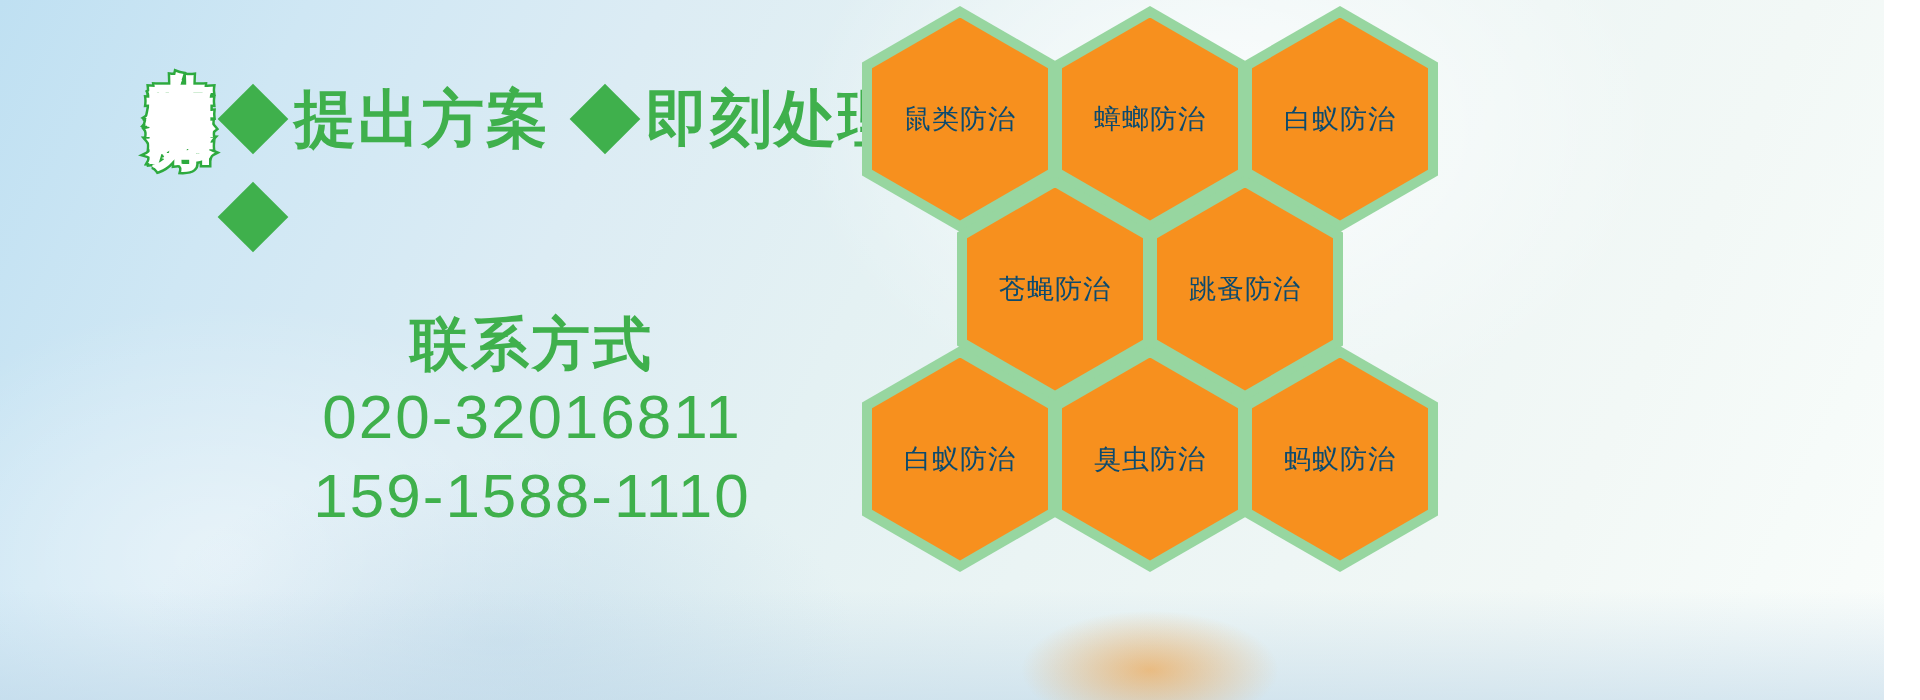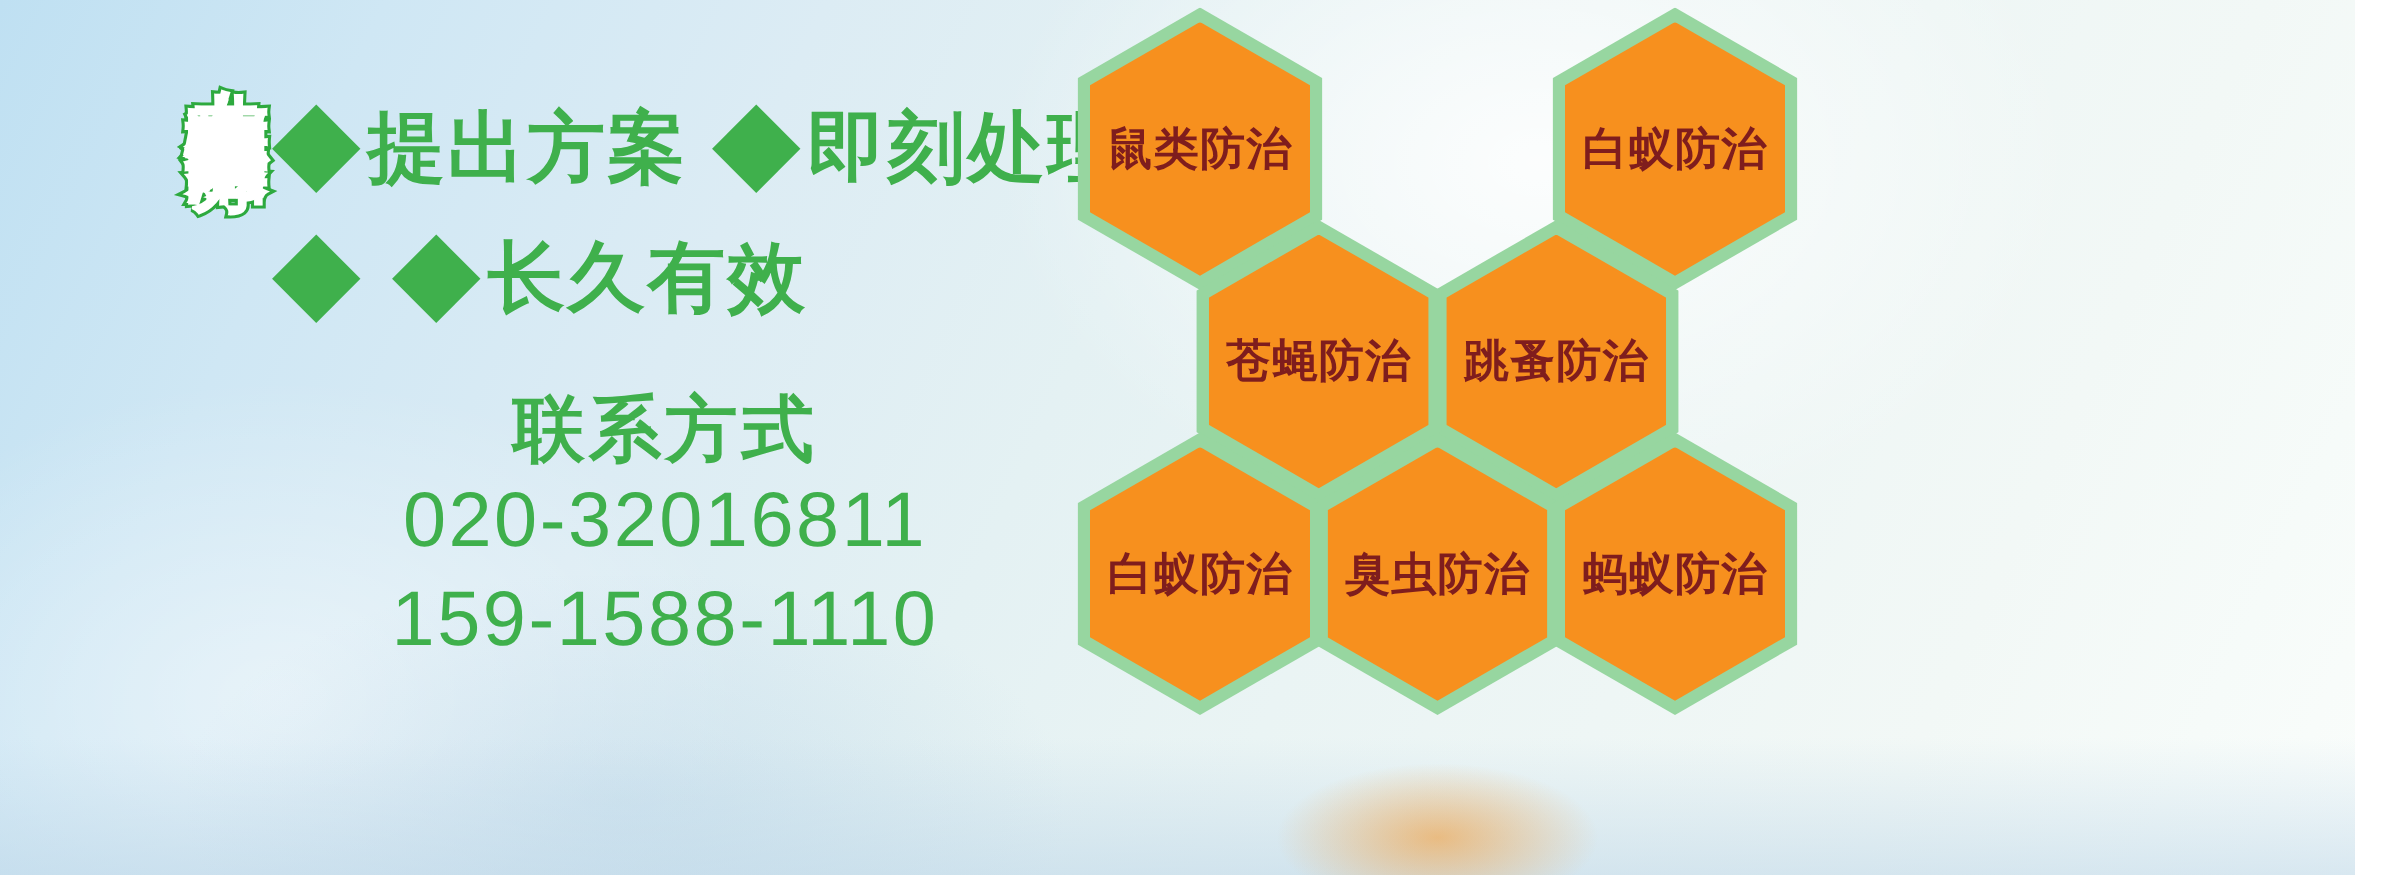--- a/index.html
+++ b/index.html
@@ -167,23 +167,23 @@
     width: 176px;
     height: 203px;
     -webkit-clip-path: polygon(50% 0%, 100% 25%, 100% 75%, 50% 100%, 0% 75%, 0% 25%);
     clip-path: polygon(50% 0%, 100% 25%, 100% 75%, 50% 100%, 0% 75%, 0% 25%);
     background: #f7901e;
     display: flex;
     align-items: center;
     justify-content: center;
   }
   .hex-label {
-    color: #7f1d1d;
-    font-size: 36px;
-    font-weight: bold;
+    color: #0c4a6e;
+    font-size: 27px;
+    font-weight: normal;
     letter-spacing: 1px;
     line-height: 1;
     white-space: nowrap;
   }
 </style>
 </head>
 <body>
 
 <div id="banner">
 
@@ -205,40 +205,41 @@
       <span class="diamond-icon"></span>
       <span class="feature-label">即刻处理</span>
     </div>
   </div>
 
   <div class="feature-row" id="feature-row-2">
     <div class="feature-item">
       <span class="diamond-icon"></span>
     </div>
     <span class="feature-gap"></span>
-    <div class="feature-item">
-      <span class="diamond-icon"></span>
-      <span class="feature-label">长久有效</span>
-    </div>
   </div>
 
   <div id="contact-block">
     <div id="contact-heading">联系方式</div>
     <div class="phone-line" id="phone-line-1">020-32016811</div>
     <div class="phone-line" id="phone-line-2">159-1588-1110</div>
   </div>
 
   <div id="honeycomb">
 
     <div class="hex" style="left:4px;  top:30px;">
       <div class="hex-inner">
         <span class="hex-label">鼠类防治</span>
       </div>
     </div>
 
+    <div class="hex" style="left:194px; top:30px;">
+      <div class="hex-inner">
+        <span class="hex-label">蟑螂防治</span>
+      </div>
+    </div>
 
     <div class="hex" style="left:384px; top:30px;">
       <div class="hex-inner">
         <span class="hex-label">白蚁防治</span>
       </div>
     </div>
 
     <div class="hex" style="left:289px; top:200px;">
       <div class="hex-inner">
         <span class="hex-label">跳蚤防治</span>

